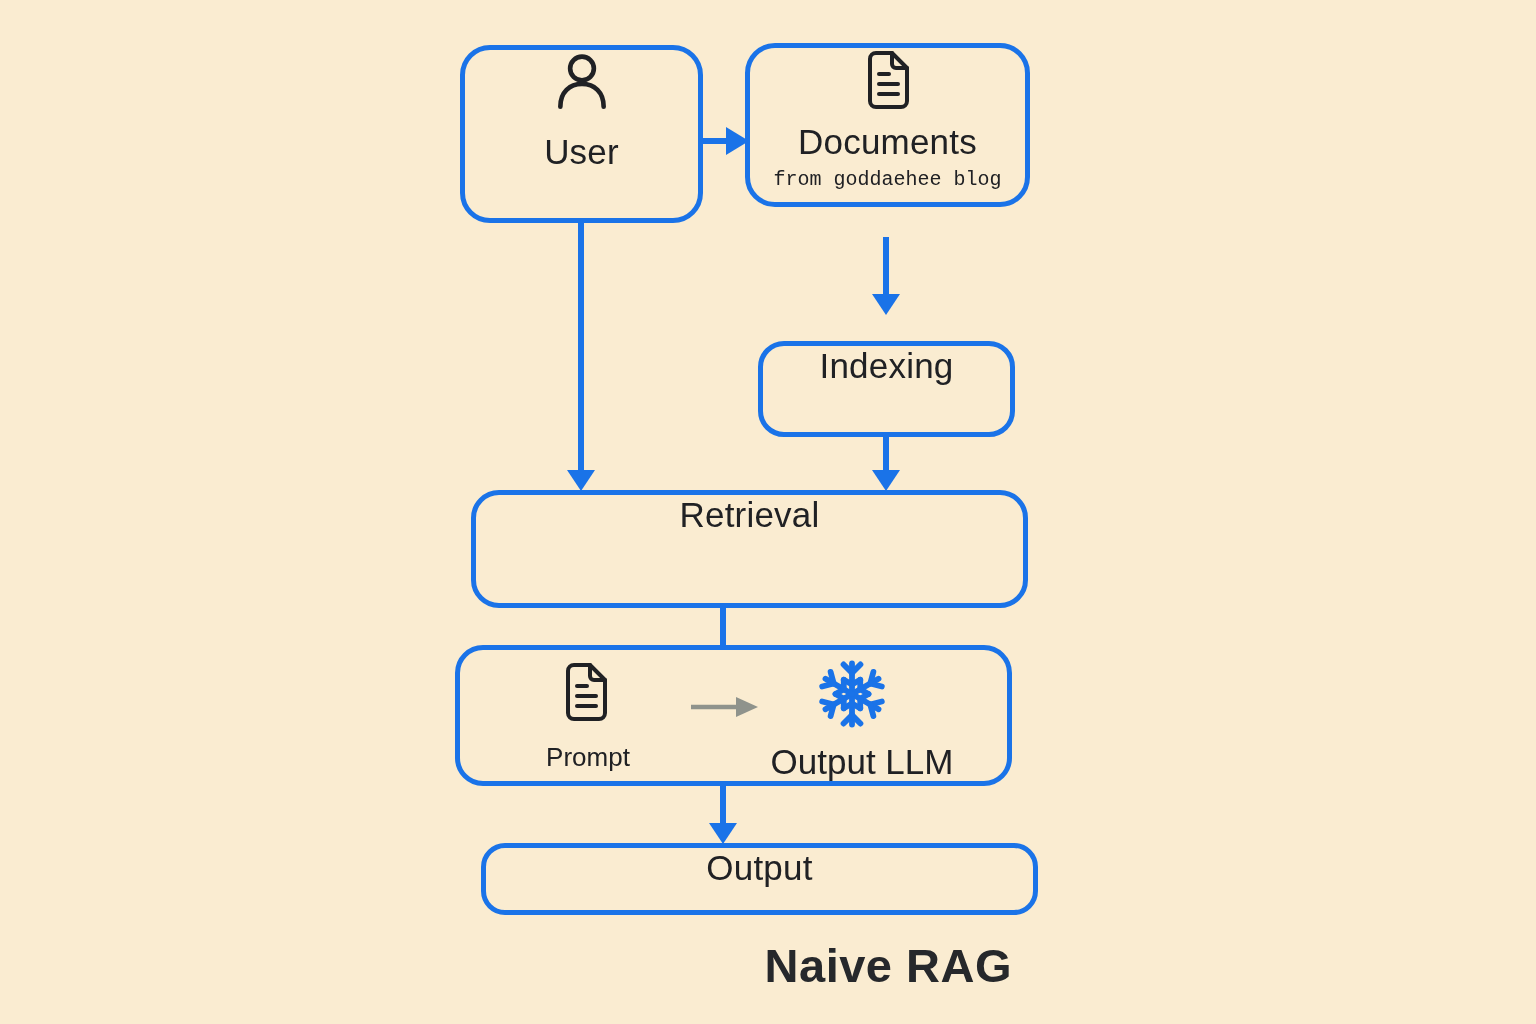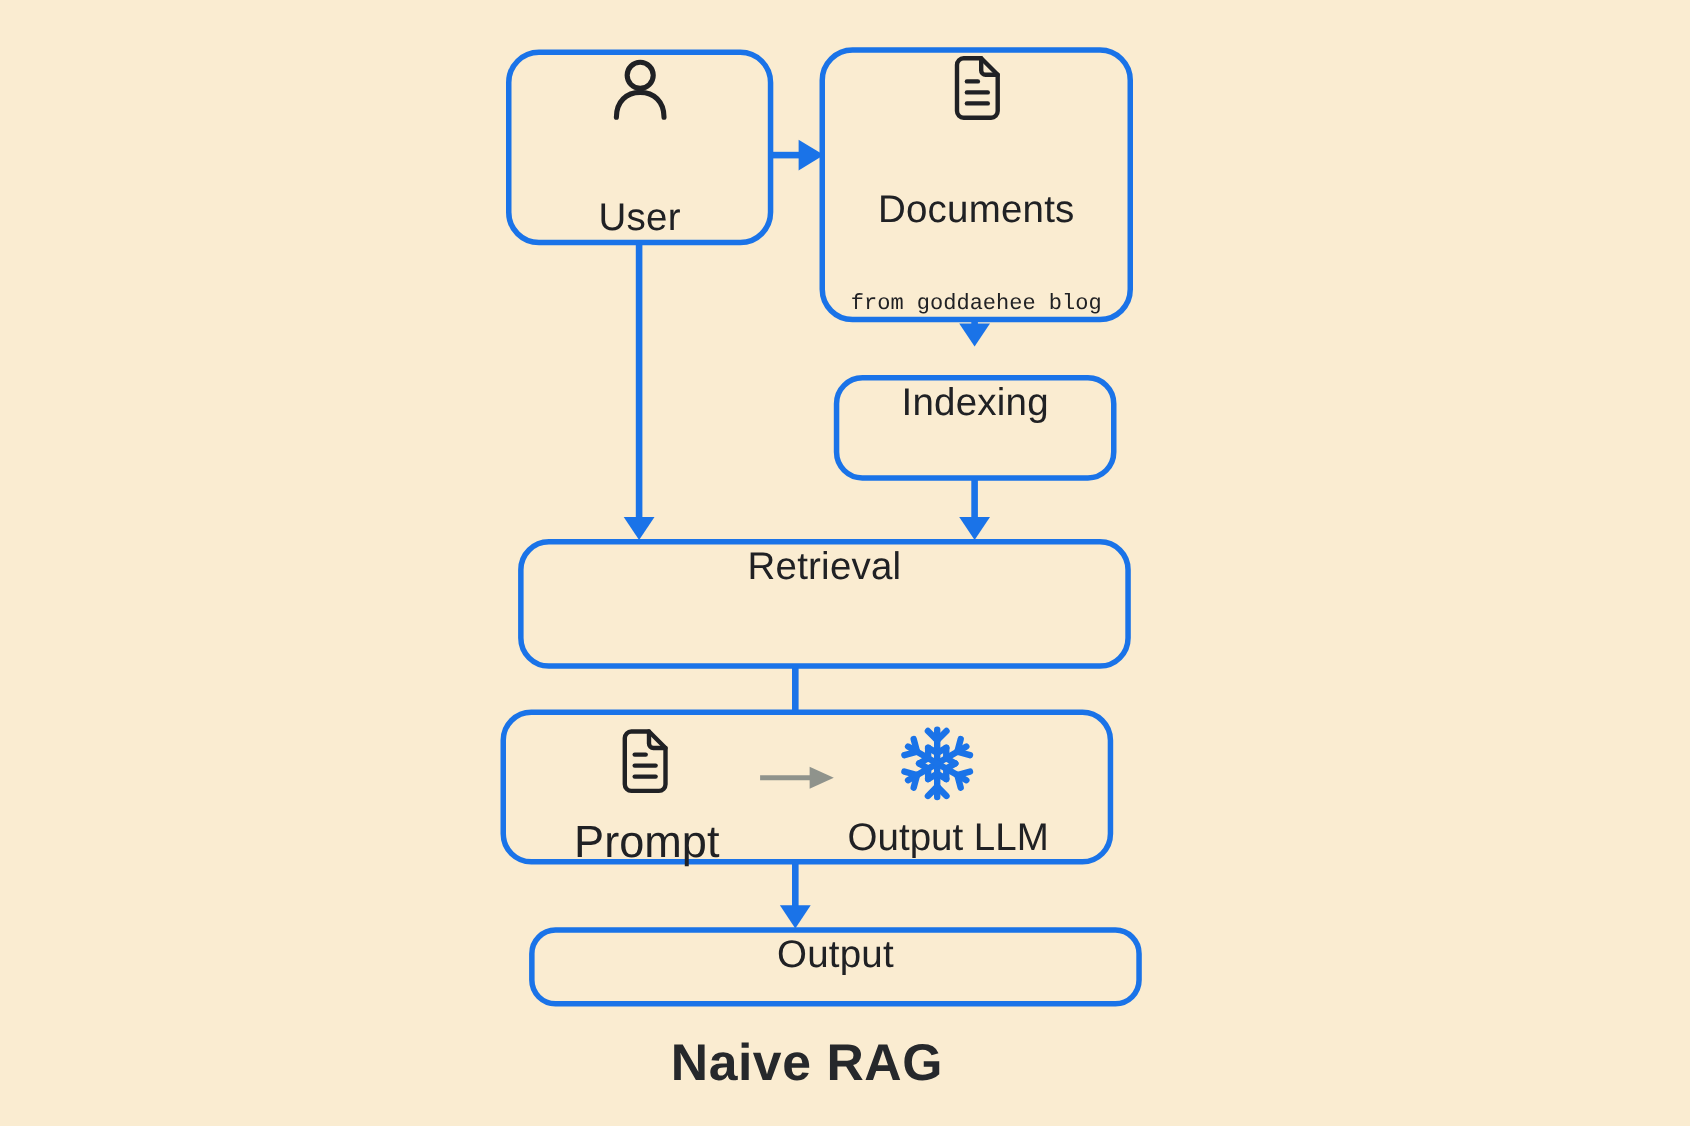--- a/index.html
+++ b/index.html
@@ -17,58 +17,58 @@
     overflow:hidden;
   }
   .stage{position:relative;width:1536px;height:1024px;}
   .edges-layer{position:absolute;left:0;top:0;width:1536px;height:1024px;z-index:1;}
   .node{
     position:absolute;
     background:var(--bg);
     border:5px solid var(--accent);
     border-radius:30px;
     z-index:2;
-    display:flex;flex-direction:column;align-items:center;justify-content:space-between;
+    display:flex;flex-direction:column;align-items:center;justify-content:flex-start;
   }
   .node .label{
     font-size:35px;
     font-weight:500;
     color:var(--ink);
     letter-spacing:.2px;
     text-align:center;
   }
   .node .sublabel{
     font-size:20px;
     font-weight:400;
     color:var(--ink);
     margin-top:6px;
     text-align:center;
     font-family:Liberation Mono, monospace;
   }
   .node .icon{display:block;line-height:0;margin-bottom:10px;}
 
   .node-user{left:460px;top:45px;width:243px;height:178px;}
-  .node-documents{left:745px;top:43px;width:285px;height:250px;}
+  .node-documents{left:745px;top:43px;width:285px;height:164px;}
   .node-indexing{left:758px;top:313px;width:257px;height:96px;border-radius:26px;margin-top:28px;}
   .node-retrieval{left:455px;top:490px;width:557px;height:118px;border-radius:28px;margin-left:16px;}
   .node-promptllm{left:455px;top:645px;width:557px;height:141px;border-radius:28px;display:block;}
   .node-output{left:481px;top:843px;width:557px;height:72px;border-radius:24px;}
 
   .promptllm-inner{
     position:relative;width:100%;height:100%;
   }
   .pl-icon-doc{position:absolute;left:93px;top:10px;}
-  .pl-label-prompt{position:absolute;left:18px;top:92px;width:220px;text-align:center;font-size:41px;font-weight:500;}
+  .pl-label-prompt{position:absolute;left:18px;top:92px;width:220px;text-align:center;font-size:26px;font-weight:500;}
   .pl-gray-arrow{position:absolute;left:228px;top:42px;}
   .pl-icon-snow{position:absolute;left:354px;top:6px;}
   .pl-label-llm{position:absolute;left:292px;top:92px;width:220px;text-align:center;font-size:35px;font-weight:500;}
 
   .diagram-title{
     position:absolute;left:455px;top:938px;width:557px;
-    text-align:center;
+    text-align:right;
     font-size:47px;font-weight:700;color:#26282b;
     z-index:2;
     letter-spacing:.5px;
   }
   svg{display:block;}
 </style>
 </head>
 <body>
 
 <svg width="0" height="0" style="position:absolute" aria-hidden="true">

